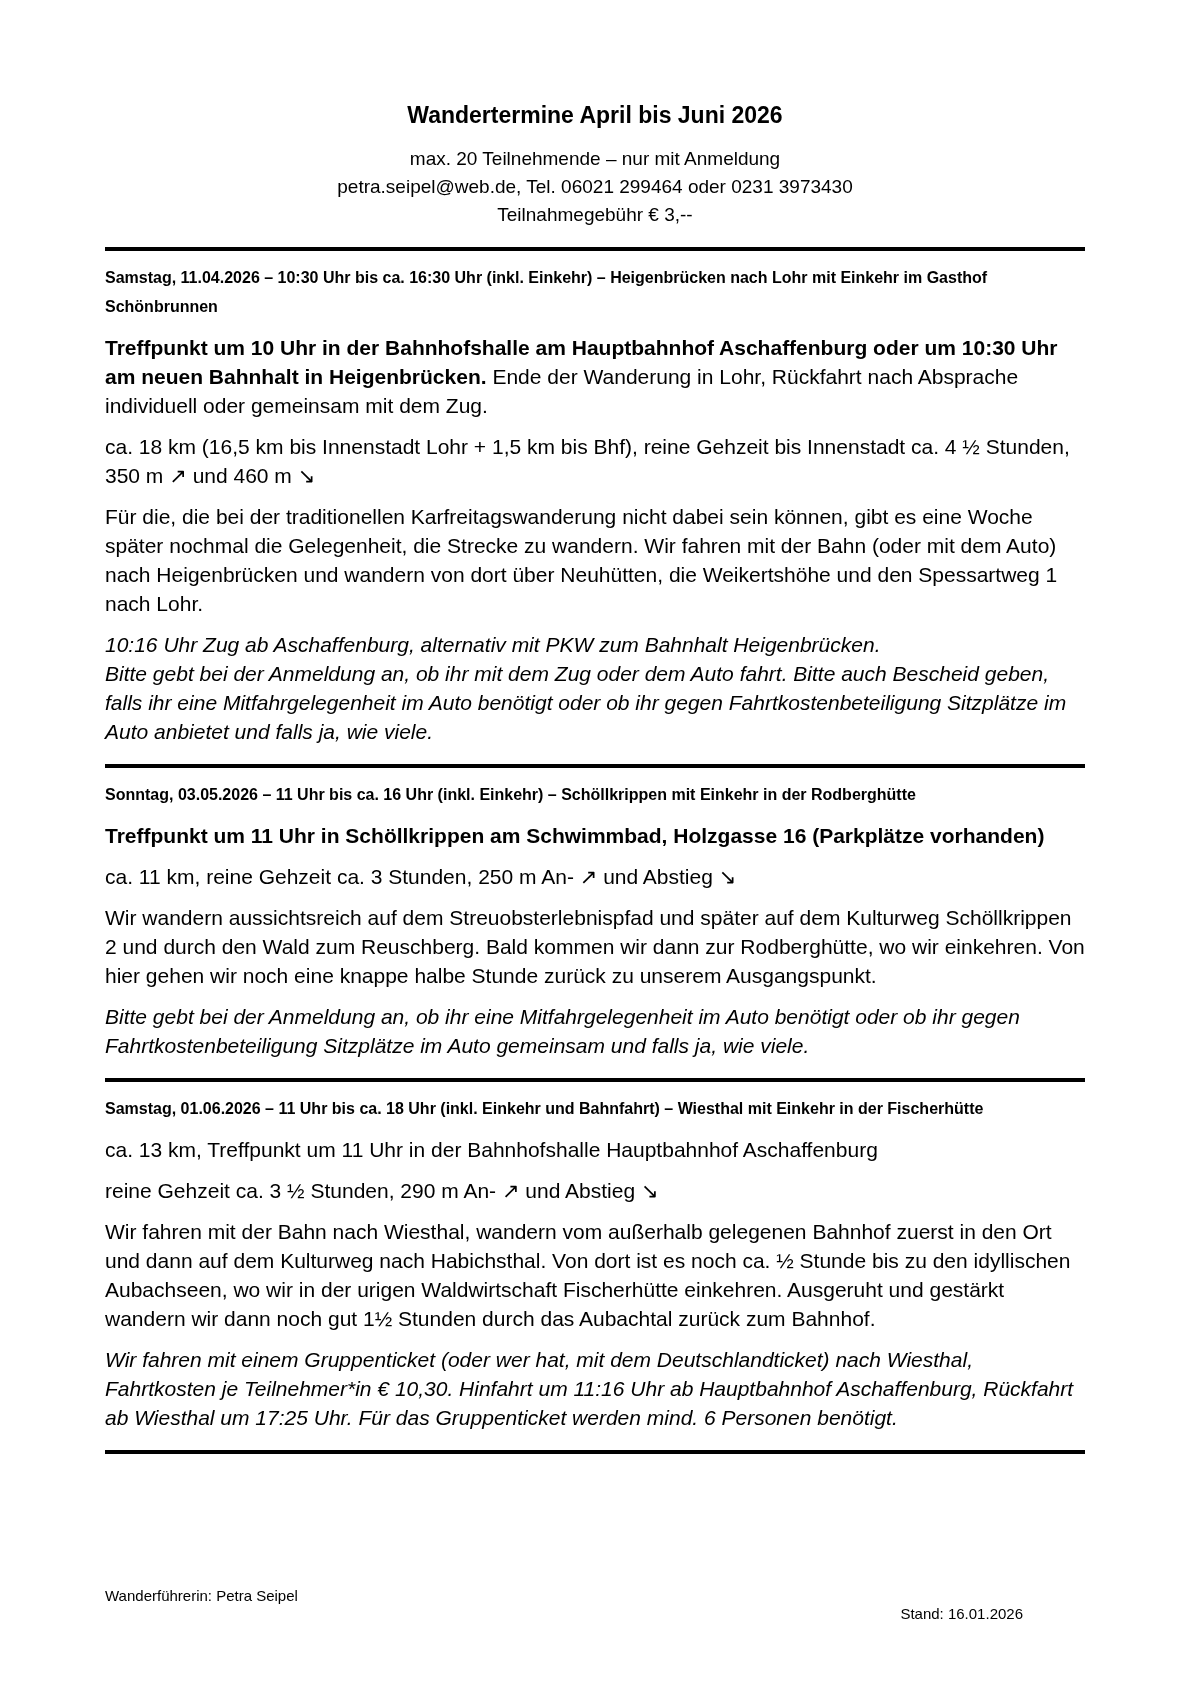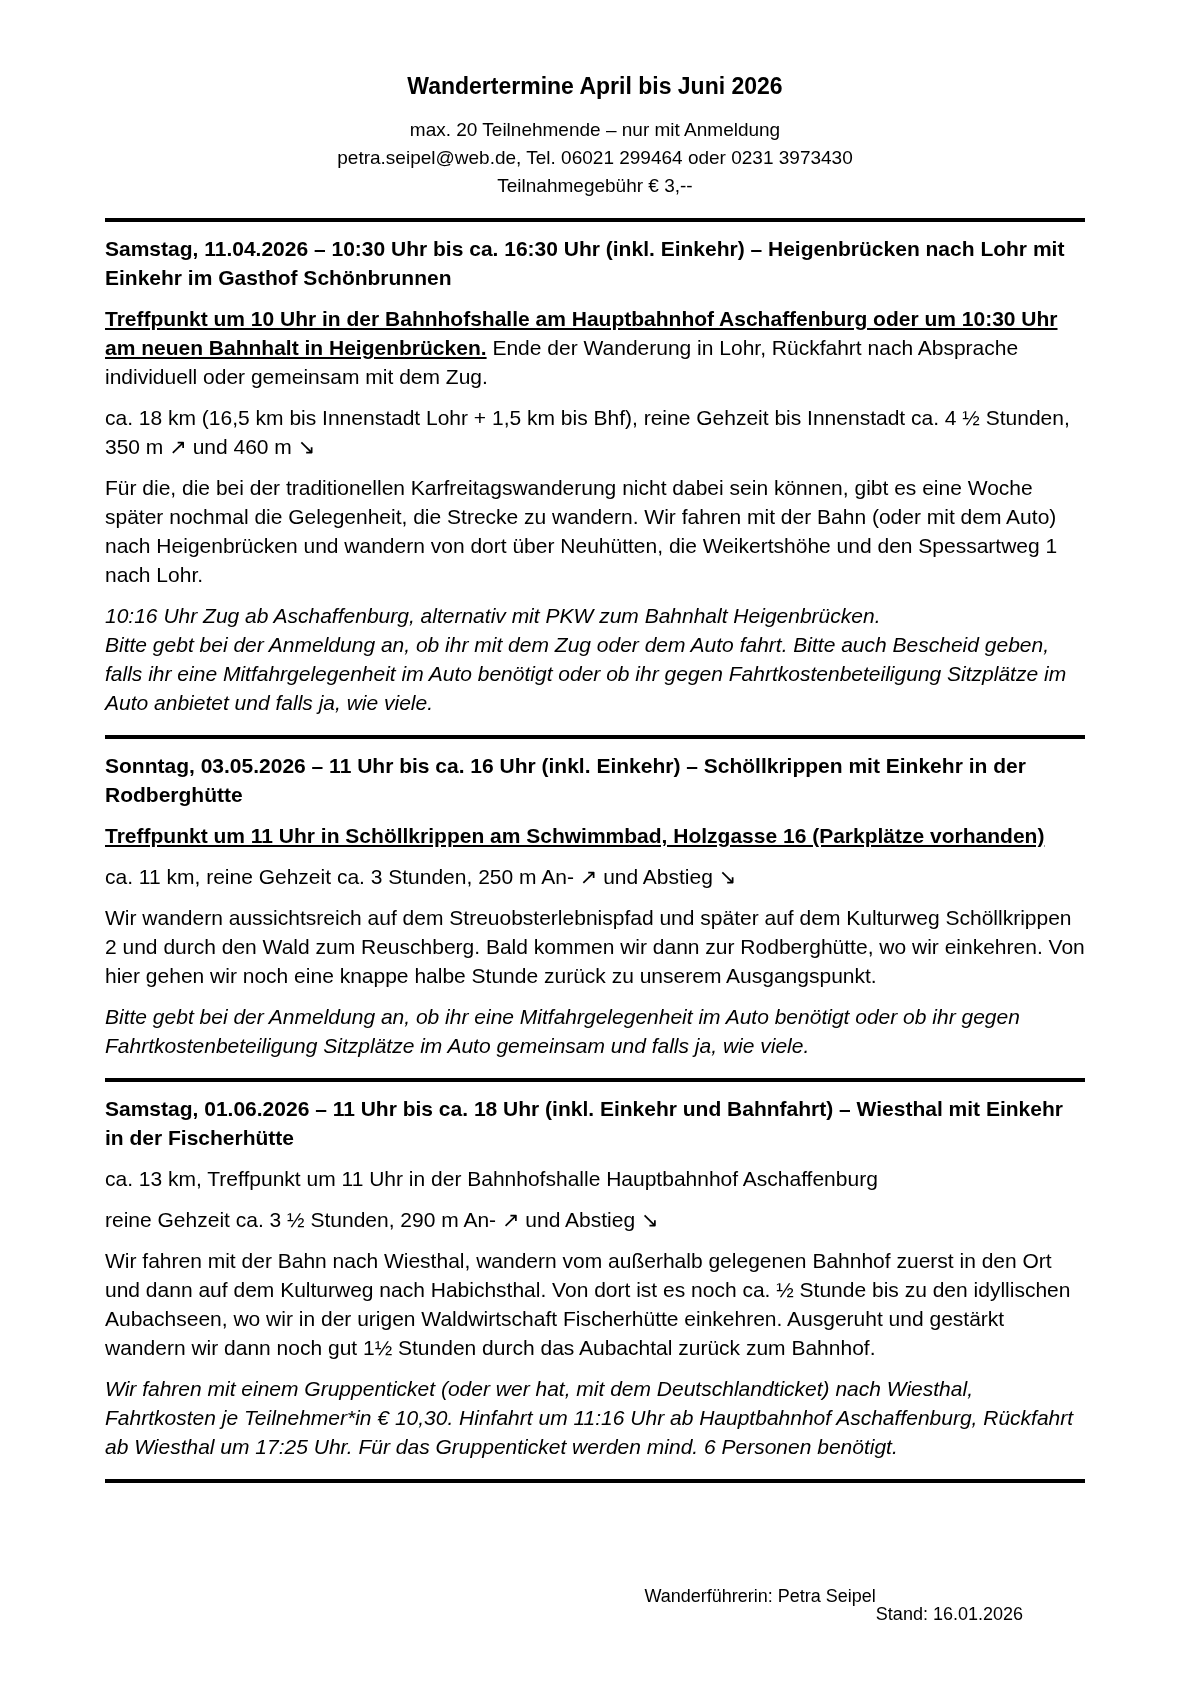--- a/index.html
+++ b/index.html
@@ -10,59 +10,59 @@
     position: relative;
     overflow: hidden;
     font-family: "Liberation Sans", sans-serif;
     color: #000000;
   }
   .page {
     position: absolute;
     top: 0; left: 0;
     width: 1190px;
     height: 1683px;
-    padding: 69px 105px 0 105px;
+    padding: 98px 105px 0 105px;
   }
   .doc-header { text-align: center; }
   .doc-title {
     font-size: 23px;
     font-weight: bold;
     line-height: 34px;
     margin-bottom: 13px;
   }
   .info-line {
     font-size: 19px;
     line-height: 28px;
   }
   .rule {
     height: 4px;
     background: #000000;
     margin: 18px 0 12px 0;
   }
   .event-heading {
-    font-size: 21px;
+    font-size: 16px;
     font-weight: bold;
     line-height: 29px;
     margin-top: 2px;
   }
   .para {
     font-size: 21px;
     line-height: 29px;
     margin-top: 12px;
   }
-  .seg-bold { font-weight: bold; text-decoration: underline; }
+  .seg-bold { font-weight: bold; }
   .seg-italic { font-style: italic; }
   .doc-footer {
     position: absolute;
     left: 105px;
     right: 105px;
     top: 1582px;
     display: flex;
-    justify-content: flex-end;
-    font-size: 18px;
+    justify-content: space-between;
+    font-size: 15px;
     line-height: 28px;
   }
   .footer-right { margin-right: 62px; margin-top: 18px; }
 </style>
 </head>
 <body>
 
 <div class="page">
   <div class="doc-header">
     <div class="doc-title">Wandertermine April bis Juni 2026</div>

